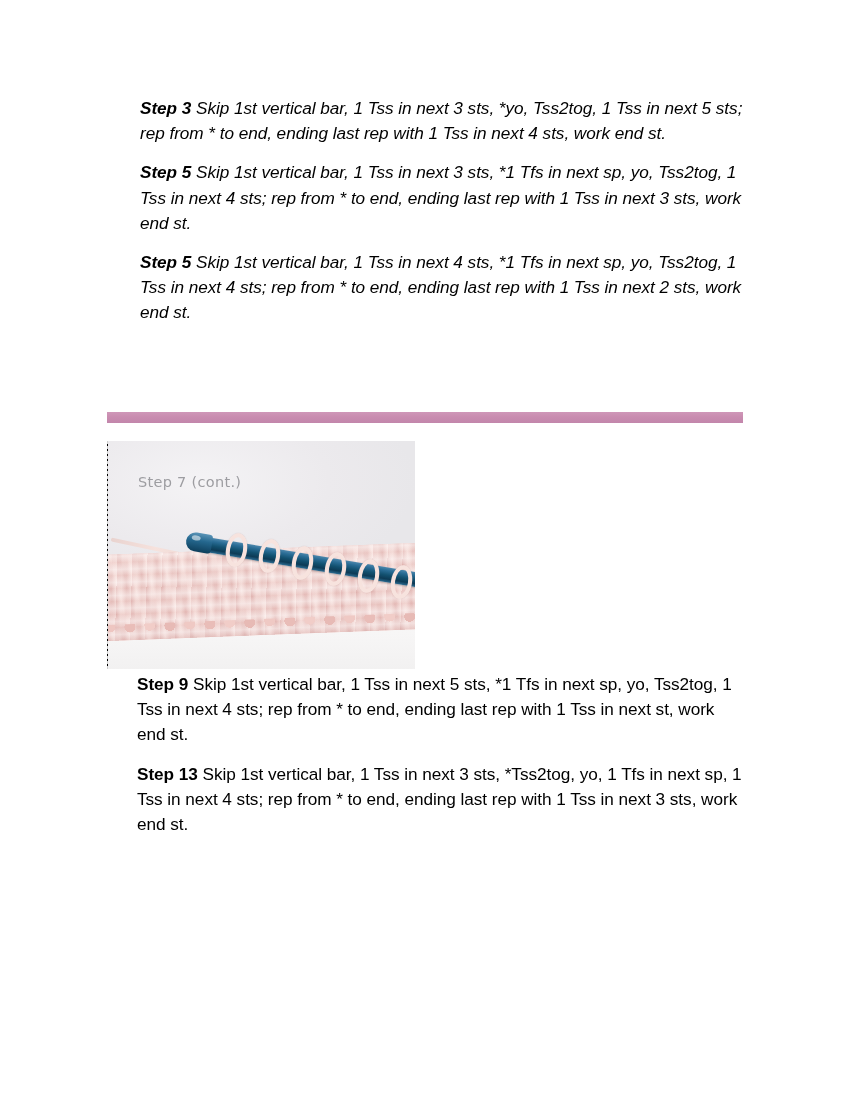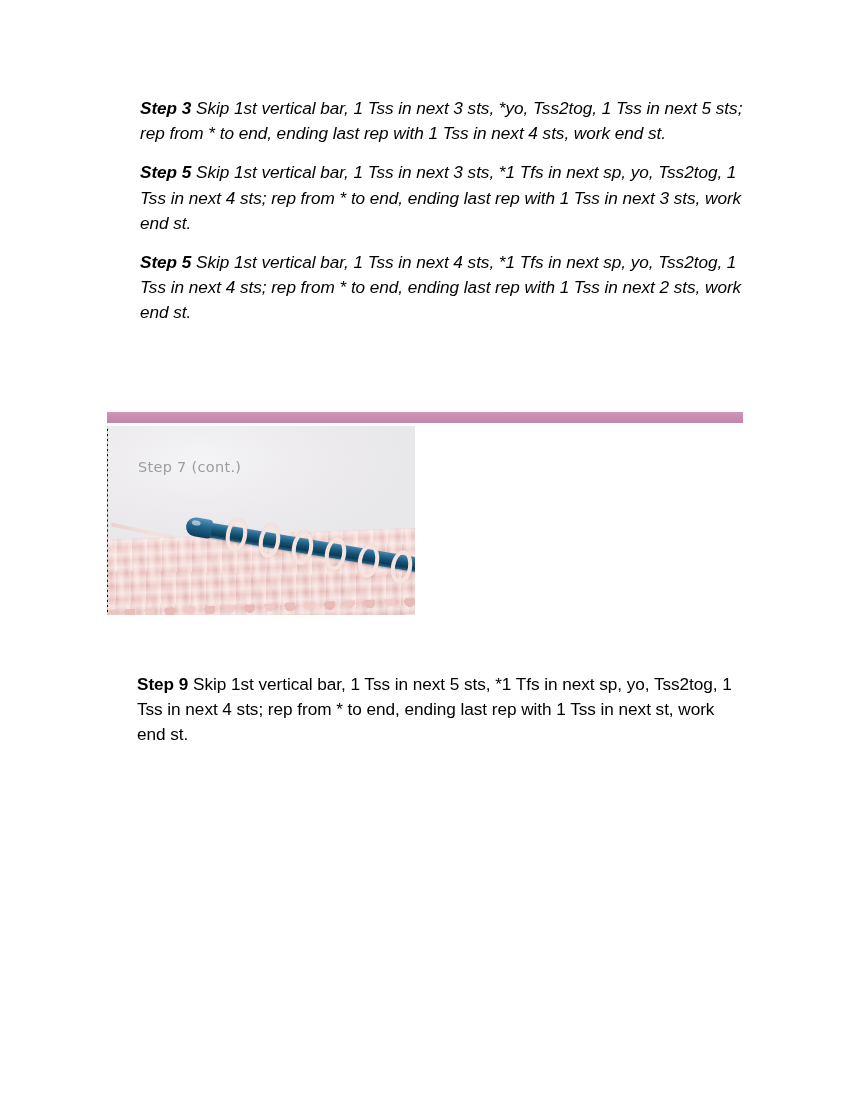--- a/index.html
+++ b/index.html
@@ -57,22 +57,22 @@
   .pink-bar {
     width: 636px;
     height: 11px;
     background: #c98cb0;
     background: linear-gradient(180deg,#cf97b8 0%, #c98cb0 45%, #c286ab 100%);
   }
 
   .photo-frame {
     position: relative;
     width: 307px;
-    height: 189px;
-    margin-top: 3px;
+    height: 228px;
+    margin-top: 18px;
     background: #000000;
     overflow: hidden;
     border-left: 1px dashed #cfcfcf;
   }
 
   
   .photo-bg {
     position: absolute;
     inset: 0;
     background:
@@ -267,16 +267,17 @@
       <div class="photo-caption">Step 7 (cont.)</div>
     </div>
 
   </div>
 
   <div class="content-lower">
 
     <p class="para"><span class="lbl">Step 9</span><span> Skip 1st vertical bar, 1 Tss in next 5 sts, *1 Tfs in next sp, yo, Tss2tog, 1 Tss in next 4 sts; rep from * to end, ending last rep with 1 Tss in next st, work end st.</span></p>
 
 
+    <p class="para"><span class="lbl">Step 13</span><span> Skip 1st vertical bar, 1 Tss in next 3 sts, *Tss2tog, yo, 1 Tfs in next sp, 1 Tss in next 4 sts; rep from * to end, ending last rep with 1 Tss in next 3 sts, work end st.</span></p>
 
   </div>
 
 </div>
 
 </body></html>

